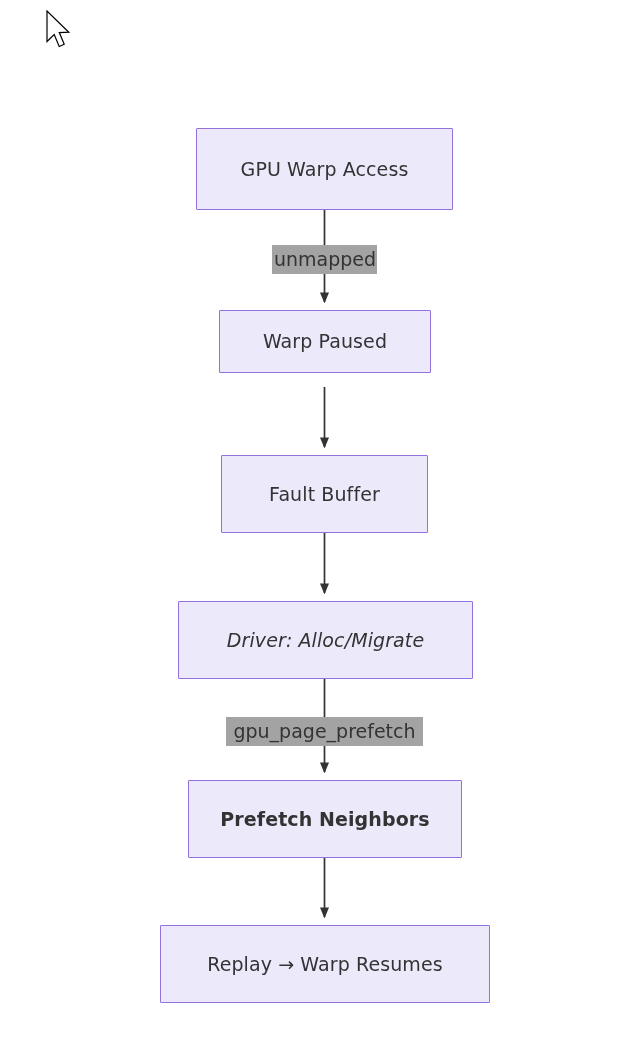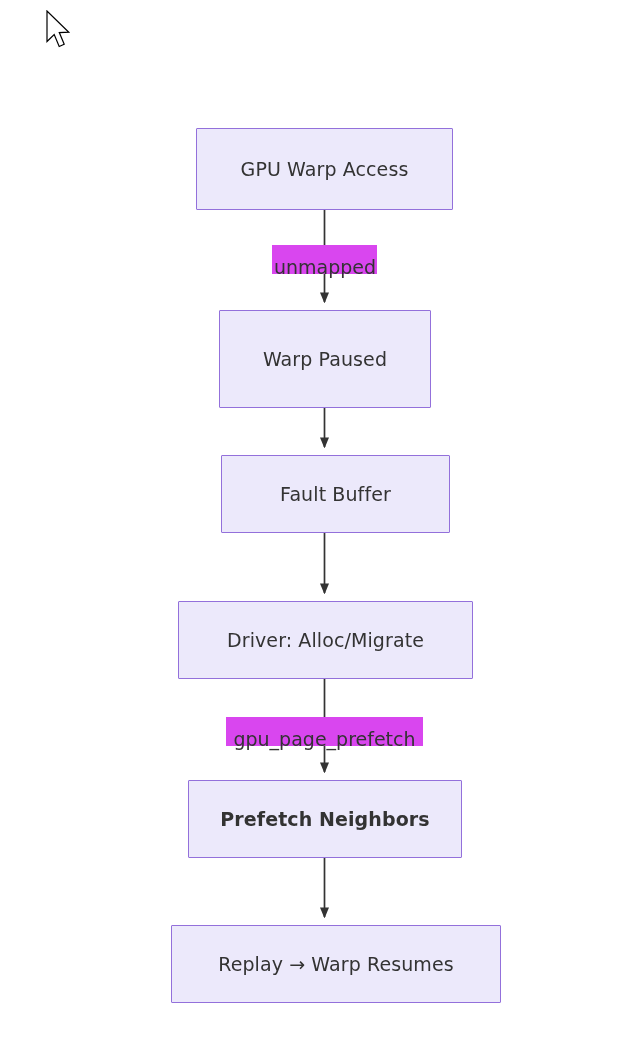--- a/index.html
+++ b/index.html
@@ -54,26 +54,26 @@
     line-height: 1.2;
     letter-spacing: 0.1px;
     white-space: nowrap;
     text-align: center;
   }
 
   
   .edge-label {
     position: absolute;
     z-index: 3;
-    background: #d946ef;
+    background: #a3a3a3;
     color: #333333;
     font-size: 19px;
     line-height: 29px;
     height: 29px;
-    padding: 8px 2px;
+    padding: 0 2px;
     box-sizing: border-box;
     white-space: nowrap;
     text-align: center;
   }
 
   
   #mouse-cursor {
     position: absolute;
     z-index: 20;
     pointer-events: none;
@@ -97,37 +97,37 @@
       <line x1="324.5" y1="533" x2="324.5" y2="593" marker-end="url(#arrowhead)"></line>
       <line x1="324.5" y1="679" x2="324.5" y2="772" marker-end="url(#arrowhead)"></line>
       <line x1="324.5" y1="858" x2="324.5" y2="917" marker-end="url(#arrowhead)"></line>
     </g>
   </svg>
 
   <div class="node" style="left:196px; top:128px; width:257px; height:82px;">
     <span class="node-label">GPU Warp Access</span>
   </div>
 
-  <div class="node" style="left:219px; top:310px; width:212px; height:98px;">
+  <div class="node" style="left:219px; top:310px; width:212px; height:63px;">
     <span class="node-label">Warp Paused</span>
   </div>
 
-  <div class="node" style="left:221px; top:455px; width:229px; height:78px;">
+  <div class="node" style="left:221px; top:455px; width:207px; height:78px;">
     <span class="node-label">Fault Buffer</span>
   </div>
 
-  <div class="node" style="left:178px; top:601px; width:295px; height:78px;">
+  <div class="node" style="left:178px; top:601px; width:295px; height:78px;font-style:italic;">
     <span class="node-label">Driver: Alloc/Migrate</span>
   </div>
 
   <div class="node" style="left:188px; top:780px; width:274px; height:78px;font-weight:bold;">
     <span class="node-label">Prefetch Neighbors</span>
   </div>
 
-  <div class="node" style="left:171px; top:925px; width:330px; height:78px;">
+  <div class="node" style="left:160px; top:925px; width:330px; height:78px;">
     <span class="node-label">Replay → Warp Resumes</span>
   </div>
 
   <div class="edge-label" style="left:272px; top:245px; width:105px;">unmapped</div>
 
   <div class="edge-label" style="left:226px; top:717px; width:197px;">gpu_page_prefetch</div>
 
   <svg id="mouse-cursor" style="left:46px; top:10px;" width="26" height="42" viewBox="0 0 26 42" xmlns="http://www.w3.org/2000/svg">
     <path d="M 1 1 L 1 31.5 L 8.2 24.6 L 13.2 36.5 L 18.2 34.2 L 13.3 22.6 L 22.8 22.2 Z" fill="#ffffff" stroke="#000000" stroke-width="1.2" stroke-linejoin="miter"></path>
   </svg>

